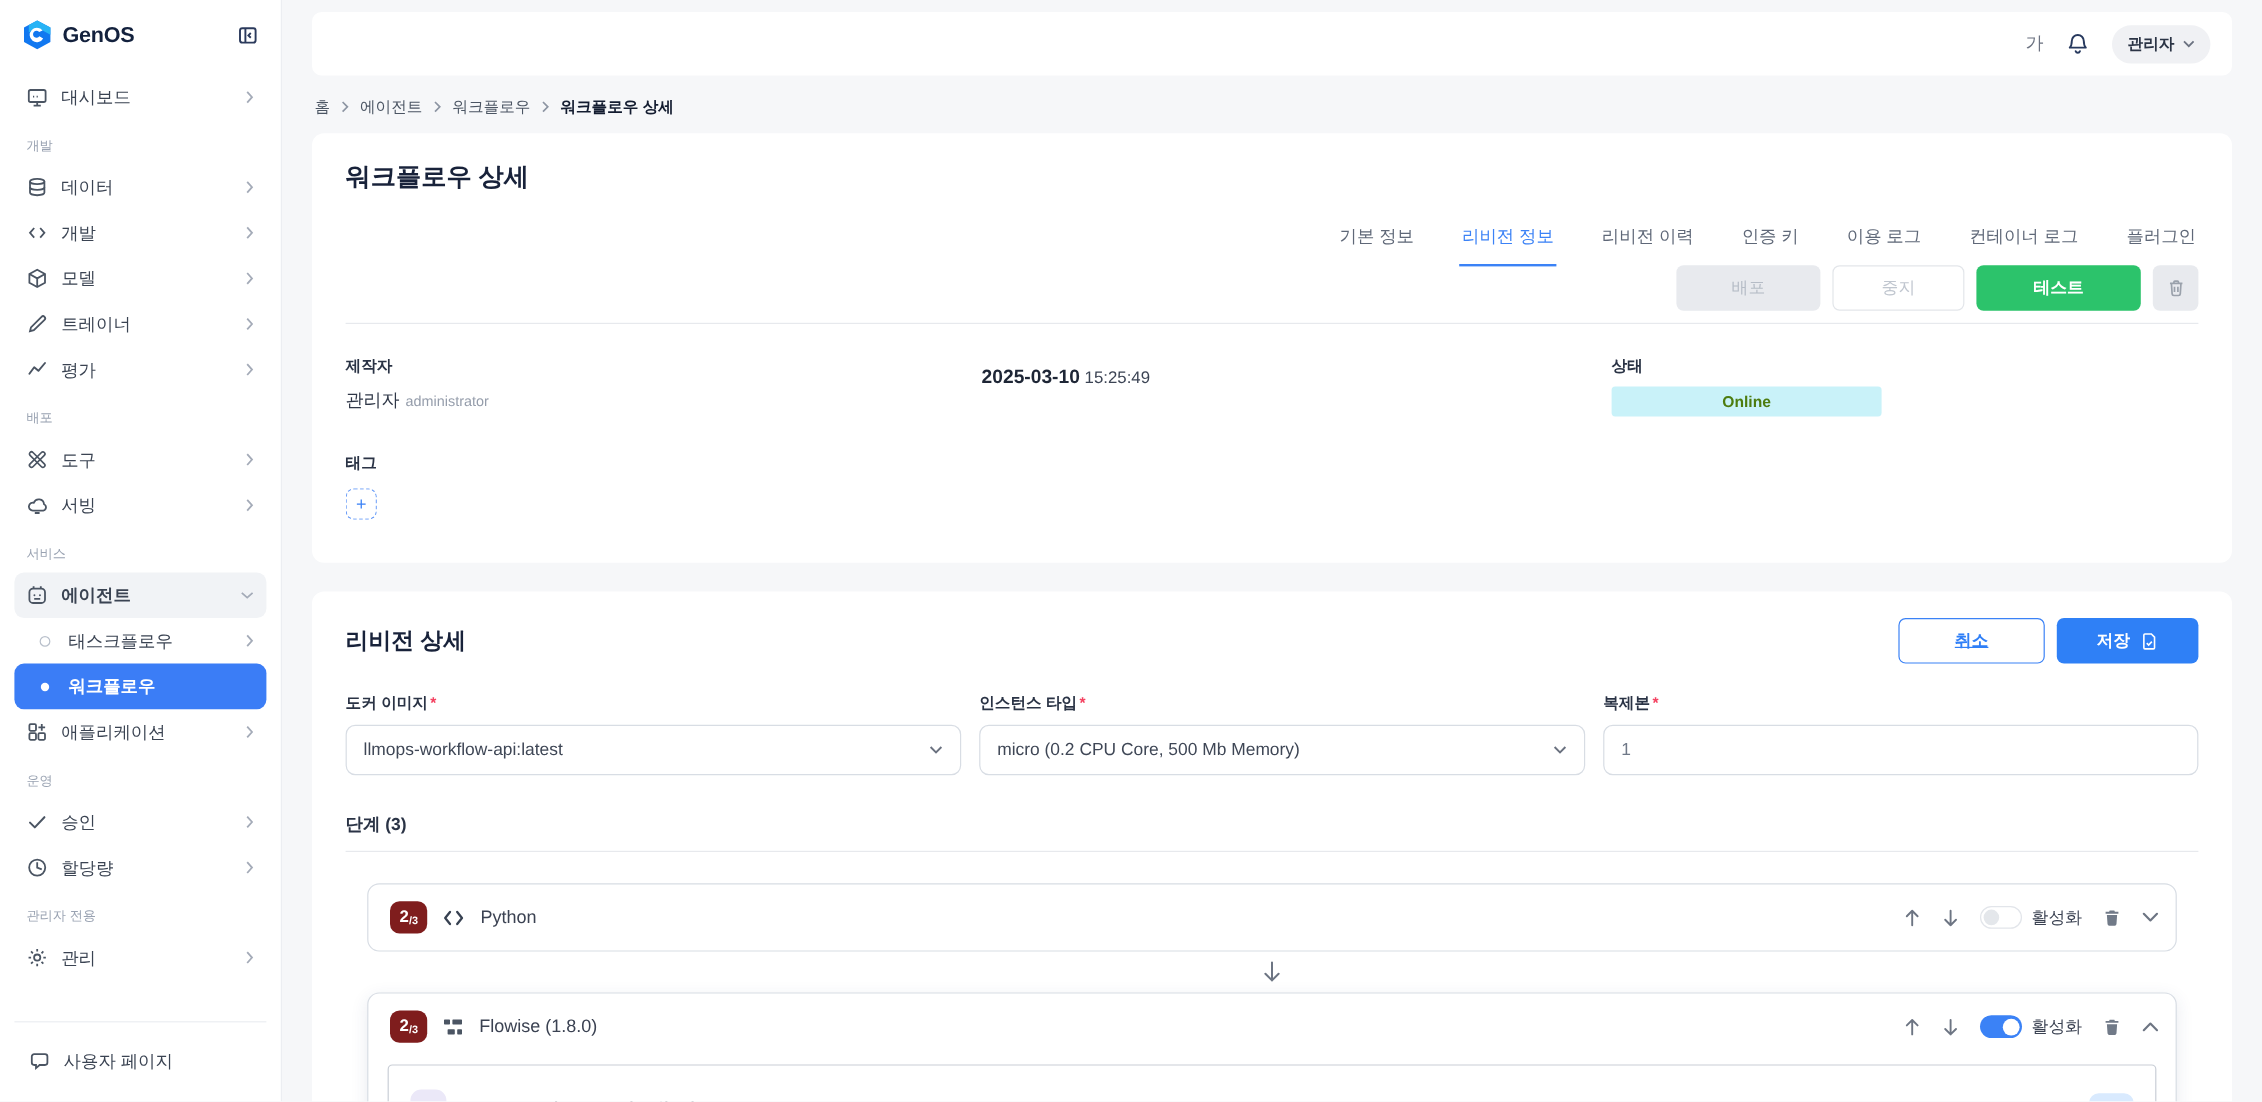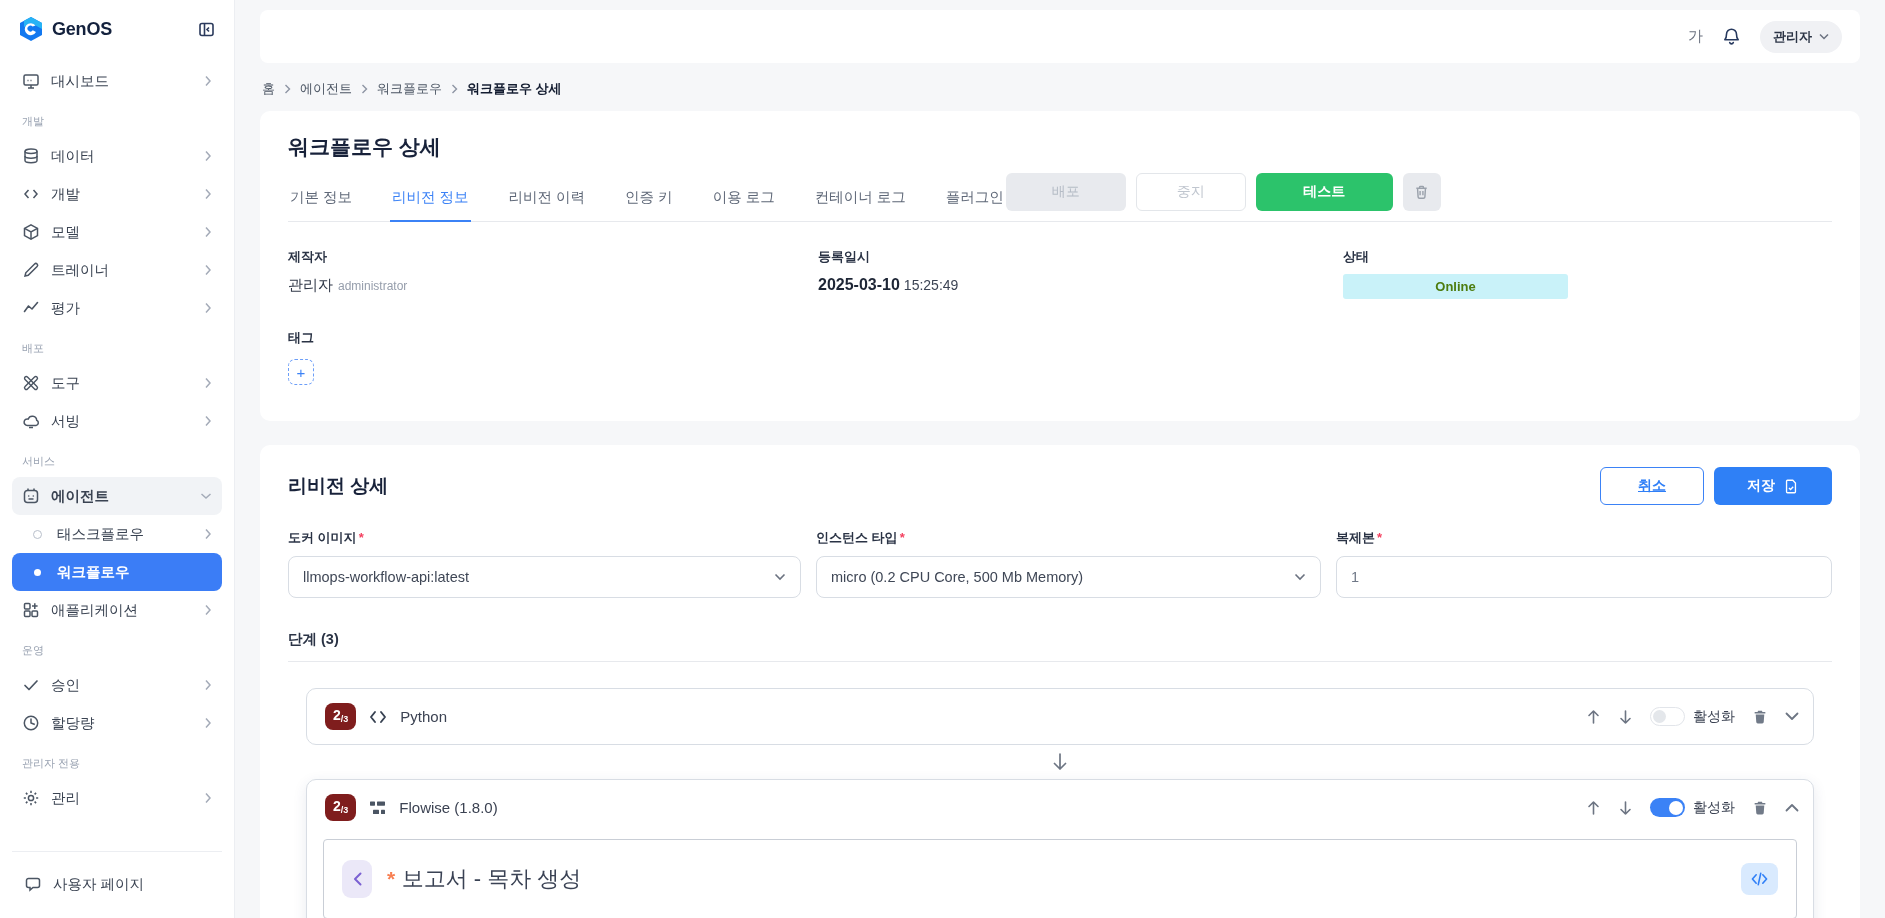--- a/index.html
+++ b/index.html
@@ -36,21 +36,21 @@
 
   .breadcrumb { display:flex; align-items:center; gap:9px; font-size:13px; color:#4b5563; margin:17px 2px 13px; }
   .breadcrumb .sep { color:#8d95a3; display:flex; }
   .breadcrumb .crumb { cursor:pointer; }
   .breadcrumb .current { font-weight:700; color:#131c30; }
 
   .card { background:#fff; border-radius:10px; }
   .card1 { padding:22px 28px 36px; }
   .page-title { font-size:21px; font-weight:700; color:#18223a; }
 
-  .tabrow { display:flex; align-items:flex-end; justify-content:flex-start; border-bottom:1px solid #e7e9ed; margin-top:12px; }
+  .tabrow { display:flex; align-items:flex-end; justify-content:flex-start; border-bottom:1px solid #e7e9ed; margin-top:12px;flex-direction:column; }
   .tabs { display:flex; gap:36px; }
   .tab { padding:15px 2px 13px; font-size:14.5px; color:#5f6878; cursor:pointer; border-bottom:2px solid transparent; margin-bottom:-1px; }
   .tab.active { color:#3b82f6; border-bottom-color:#3b82f6; }
   .actions { display:flex; gap:10px; padding-bottom:10px; }
   .btn { height:38px; border:none; border-radius:6px; font-size:14px; font-family:inherit; cursor:pointer; display:flex; align-items:center; justify-content:center; gap:8px; }
   .btn-deploy { width:120px; background:#e8eaee; color:#b5bcc6; }
   .btn-stop { width:110px; background:#fff; border:1px solid #e3e6ea; color:#c0c6cf; }
   .btn-test { width:137px; background:#2cc36b; color:#fff; font-weight:700; }
   .btn-trash { width:38px; background:#e8eaee; color:#9aa1ab; }
 
@@ -61,21 +61,21 @@
   .date-b { font-weight:700; font-size:16px; color:#1e2636; }
   .time-r { font-size:14px; color:#3c4454; margin-left:4px; }
   .online-badge { margin-top:8px; width:225px; height:25px; background:#c9f2f9; color:#4d7c0f; font-size:13px; font-weight:700; display:flex; align-items:center; justify-content:center; border-radius:3px; }
   .tag-block { margin-top:30px; }
   .tag-add { margin-top:12px; width:26px; height:26px; border:1.5px dashed #6c9ef8; border-radius:7px; background:#fff; color:#3b82f6; font-size:15px; display:flex; align-items:center; justify-content:center; cursor:pointer; }
 
   .card2 { margin-top:24px; padding:22px 28px; flex:1; border-radius:10px 10px 0 0; overflow:hidden; }
   .rev-head { display:flex; align-items:center; justify-content:space-between; }
   .rev-title { font-size:19px; font-weight:700; color:#18223a; }
   .rev-actions { display:flex; gap:10px; }
-  .btn-cancel { width:104px; background:#fff; border:1px solid #3b82f6; color:#2f7ff7; font-weight:600;text-decoration:underline; }
+  .btn-cancel { width:122px; background:#fff; border:1px solid #3b82f6; color:#2f7ff7; font-weight:600;text-decoration:underline; }
   .btn-save { width:118px; background:#2f80f6; color:#fff; font-weight:600; }
 
   .fields-grid { display:grid; grid-template-columns:513px 505px 1fr; column-gap:15px; margin-top:24px; }
   .req { color:#f4405f; margin-left:2px; }
   .control { margin-top:9px; height:42px; border:1px solid #d8dde4; border-radius:8px; display:flex; align-items:center; justify-content:space-between; padding:0 14px; font-size:14.5px; color:#3f4756; background:#fff; cursor:pointer; }
   .control .chev-d { color:#6b7280; display:flex; }
   .control input { border:none; outline:none; font-size:14.5px; color:#6f7887; width:100%; font-family:inherit; background:transparent; }
 
   .steps-label { margin-top:32px; font-size:14.5px; font-weight:700; color:#2a3345; }
   .steps-hr { border:none; border-top:1px solid #e7e9ed; margin-top:12px; }
@@ -439,21 +439,20 @@
     </div>
 
     <div class="info-grid">
       <div>
         <div class="f-label">제작자</div>
         <div class="info-val">
           <span>관리자</span><span class="creator-id">administrator</span>
         </div>
       </div>
       <div>
-        <div class="f-label">등록일시</div>
         <div class="info-val">
           <span class="date-b">2025-03-10</span><span class="time-r">15:25:49</span>
         </div>
       </div>
       <div>
         <div class="f-label">상태</div>
         <div class="online-badge">Online</div>
       </div>
     </div>
 

